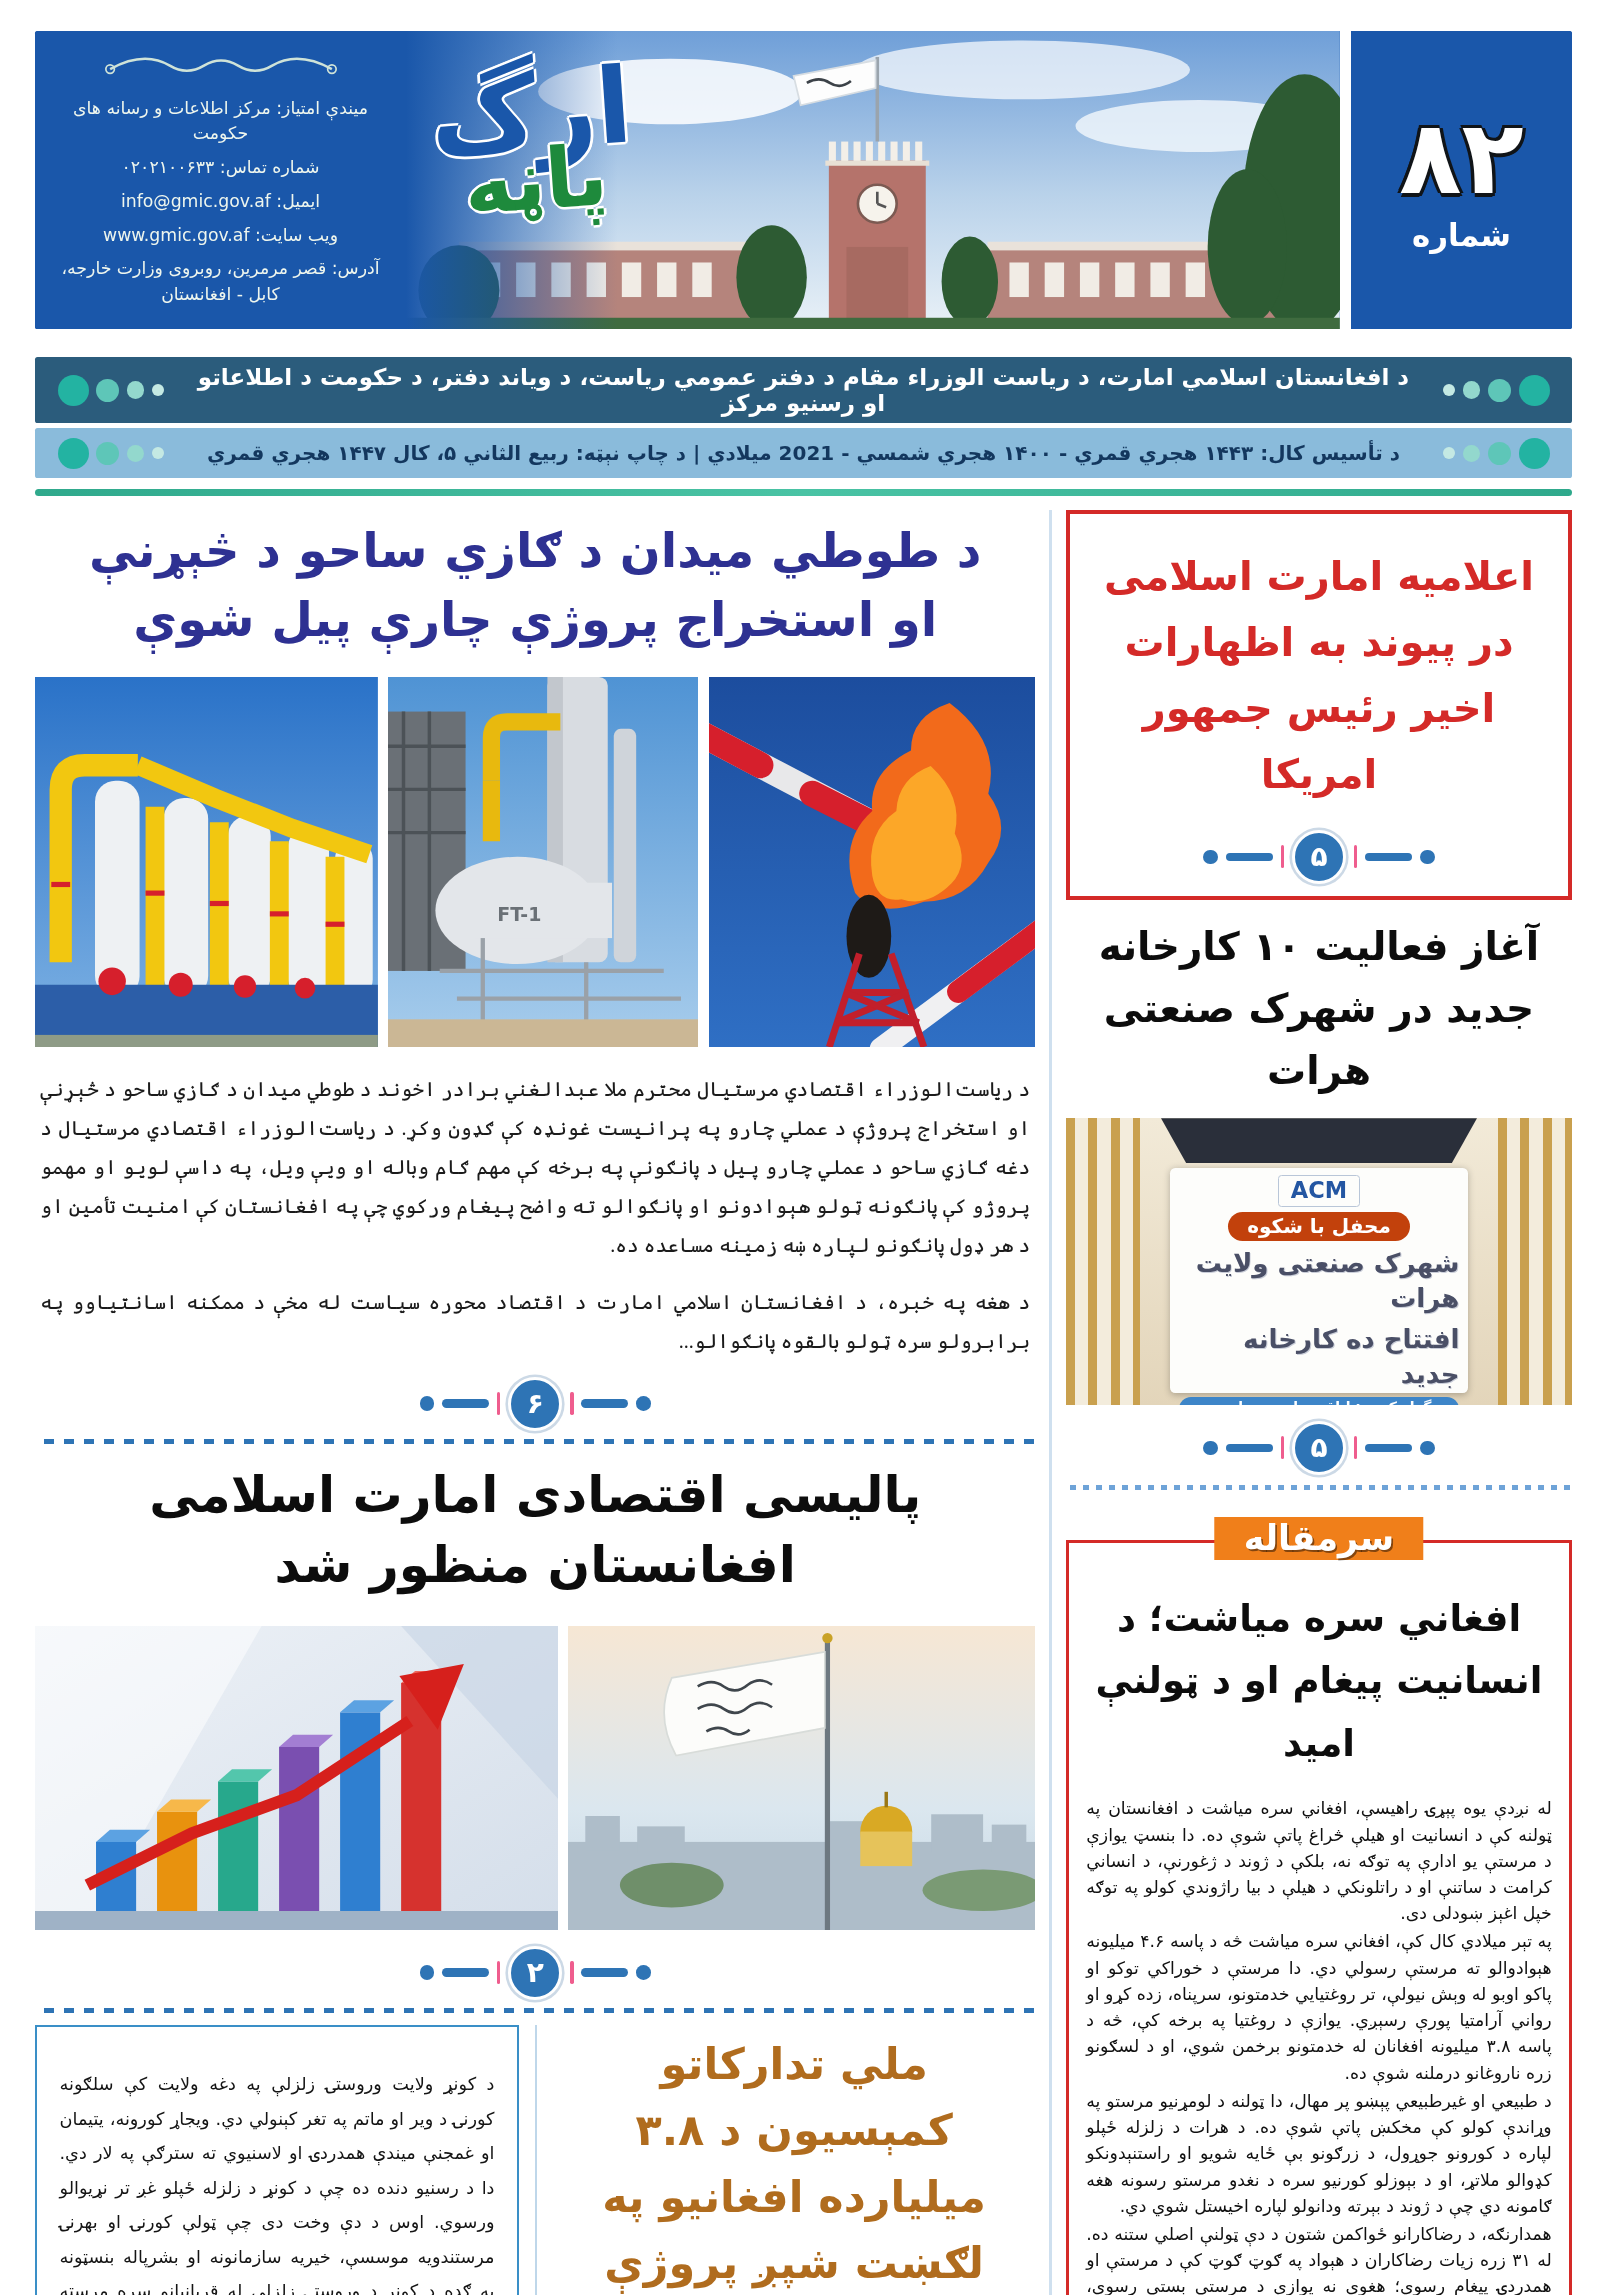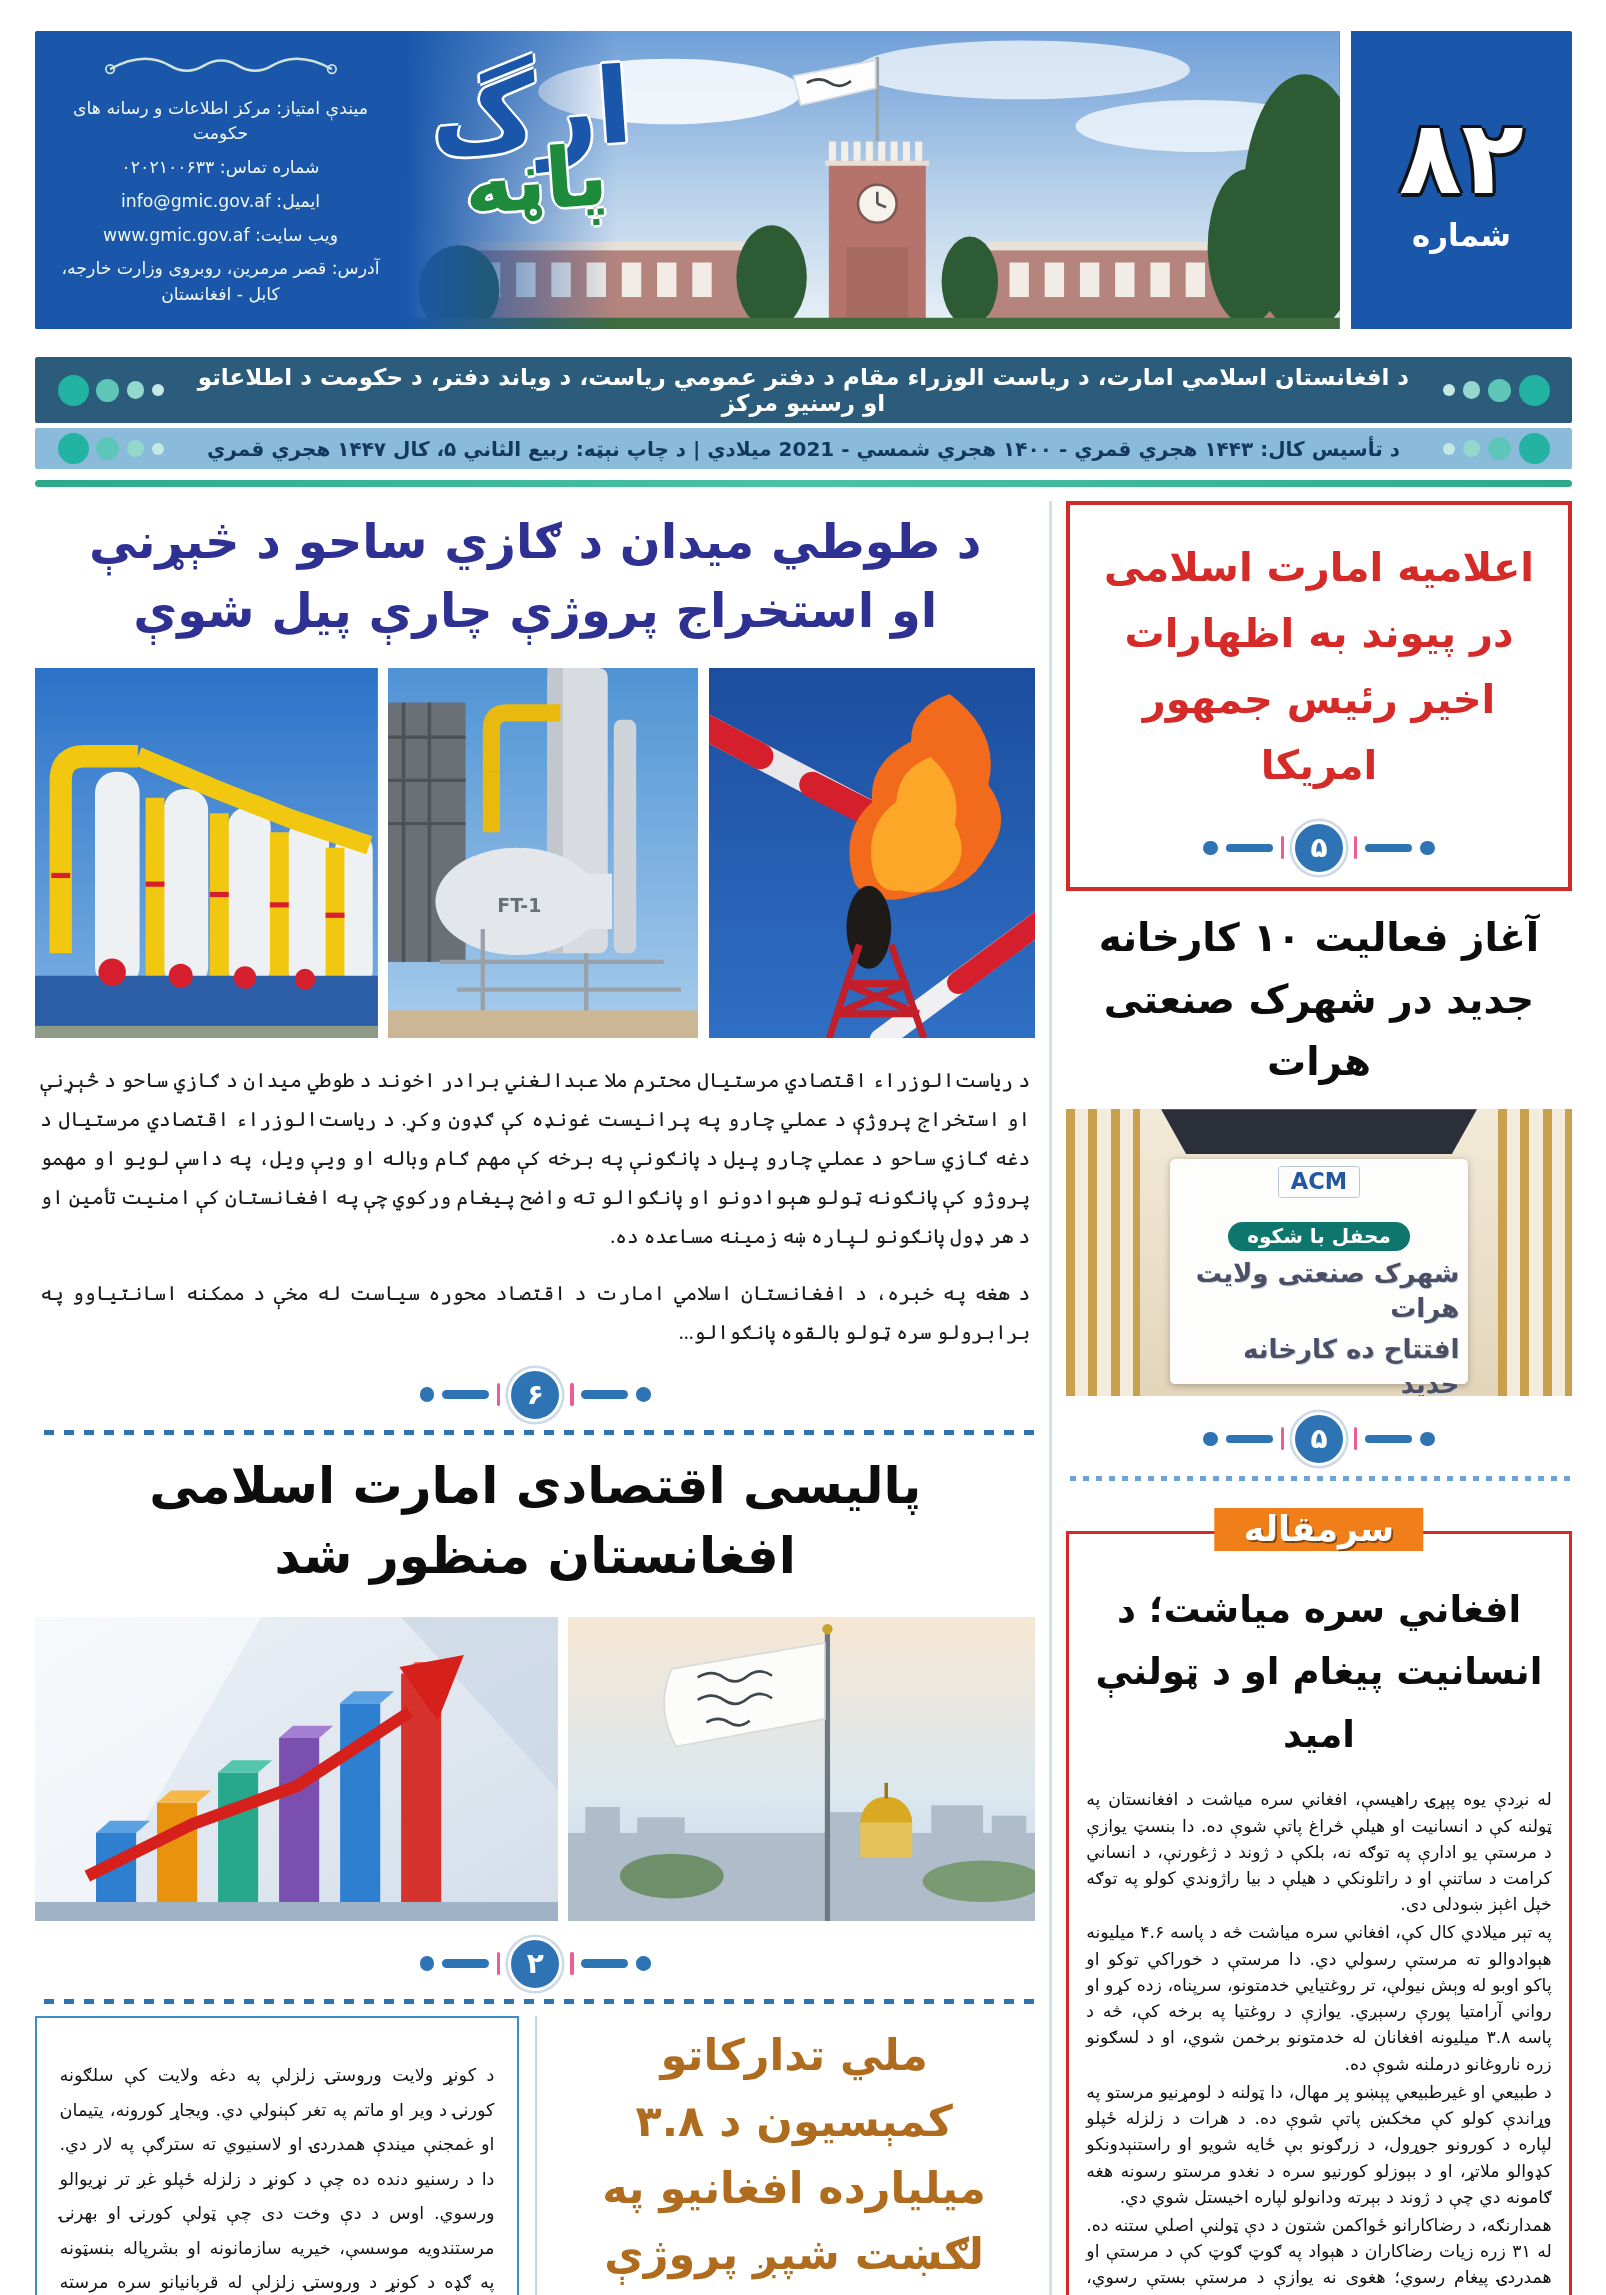--- a/index.html
+++ b/index.html
@@ -18,21 +18,21 @@
   .logo-wrap { position:absolute; left:26px; top:35px; z-index:2; display:flex; flex-direction:column; align-items:center; line-height:.9; transform:rotate(-4deg); }
   .logo-b { font-size:104px; font-weight:bold; color:#1a57aa; text-shadow:2.6px 0 0 #fff,-2.6px 0 0 #fff,0 2.6px 0 #fff,0 -2.6px 0 #fff,1.7px 1.7px 0 #fff,-1.7px -1.7px 0 #fff; }
   .logo-g { font-size:83px; font-weight:bold; color:#1e8a3c; margin-top:-15.6px; text-shadow:2.6px 0 0 #fff,-2.6px 0 0 #fff,0 2.6px 0 #fff,0 -2.6px 0 #fff,1.7px 1.7px 0 #fff,-1.7px -1.7px 0 #fff; }
   .mast-info { width:371px; flex:0 0 auto; background:#1a57aa; color:#eef6ee; display:flex; flex-direction:column; align-items:center; justify-content:center; gap:7.8px; padding:12px 15.6px; text-align:center; }
   .mast-info .line { font-size:17.3px; line-height:1.5; }
   .flourish { margin-bottom:7px; }
 
   
   .bar { display:flex; align-items:center; border-radius:2.6px; }
   .bar1 { margin-top:28px; height:66px; background:#2b5c7c; color:#fff; }
-  .bar2 { margin-top:5.2px; height:41px; background:#8abbdb; color:#13375e; }
+  .bar2 { margin-top:5.2px; height:50px; background:#8abbdb; color:#13375e; }
   .bar .txt { flex:1; text-align:center; font-weight:bold; }
   .bar1 .txt { font-size:23px; }
   .bar2 .txt { font-size:20px; }
   .dots { display:flex; align-items:center; gap:7.8px; padding:0 22.5px; }
   .dots i { border-radius:50%; display:block; }
   .dots .d1{width:31px;height:31px;background:#23b3a2;} .dots .d2{width:23px;height:23px;background:#5ec6b8;}
   .dots .d3{width:17.3px;height:17.3px;background:#93d8cd;} .dots .d4{width:12px;height:12px;background:#c4e9e3;}
   .green-rule { margin-top:10.4px; height:7.8px; border-radius:3.5px; background:linear-gradient(90deg,#2fa98c,#49c3a4 50%,#2fa98c); }
 
   
@@ -82,21 +82,21 @@
   .red-box { border:4.3px solid #d42a28; padding:29px 15.6px 10.4px; }
   .h-decl { color:#d42a28; font-size:40px; font-weight:bold; text-align:center; line-height:1.65; }
   .red-box .pm { margin:22.5px 0 1.7px; }
 
   .herat-img { height:287px; position:relative; background:linear-gradient(#f2ead8,#e3d5ba); overflow:hidden; margin-top:7px; }
   .herat-cols { position:absolute; top:0; bottom:0; width:74px; background:repeating-linear-gradient(90deg,#c9a04e 0 8.6px,#f3ecdc 8.6px 22.5px); }
   .hc-l { left:0; } .hc-r { right:0; }
   .herat-screen { position:absolute; top:0; left:95px; right:95px; height:45px; background:#2a2f3a; clip-path:polygon(0 0,100% 0,92% 100%,8% 100%); }
   .herat-banner { position:absolute; top:50px; left:104px; right:104px; bottom:12px; background:#fdfdfb; border-radius:5.2px; box-shadow:0 1.7px 7px rgba(0,0,0,.25); display:flex; flex-direction:column; align-items:center; padding:7px 8.6px; gap:5.2px; }
   .acm { border:1.7px solid #b9c6d8; border-radius:3.5px; color:#2456a2; font-weight:bold; font-size:22.5px; padding:0 12px; line-height:1.3; }
-  .b-pill { background:#0f766e; color:#fff; border-radius:15.6px; font-size:20px; font-weight:bold; padding:2.6px 19px;margin-top:19px; }
+  .b-pill { background:#c2410c; color:#fff; border-radius:15.6px; font-size:20px; font-weight:bold; padding:2.6px 19px; }
   .b-big { color:#4a4f66; font-size:26px; font-weight:bold; line-height:1.35; text-shadow:0.9px 0.9px 0 #c9cdd8; }
   .b-pill2 { background:#3d85c8; color:#fff; border-radius:12px; font-size:14px; font-weight:bold; padding:2.6px 14px; margin-top:auto; }
 
   .editorial { position:relative; margin-top:50px; border:3.5px solid #d42a28; padding:45px 17.3px 10.4px; }
   .ed-tab { position:absolute; top:-26px; right:50%; transform:translateX(50%); background:#f07f1a; color:#fff; font-size:35px; font-weight:bold; padding:1.7px 29px; text-shadow:1.7px 1.7px 0 rgba(0,0,0,.45); }
   .h-ed { color:#0d0d0d; font-size:37px; font-weight:bold; text-align:center; line-height:1.7; margin-bottom:19px; }
   .ed-body { font-size:17.3px; line-height:1.52; text-align:justify; color:#101010; }
   .ed-body p { margin:0 0 1.7px; }
 </style>
 </head>

